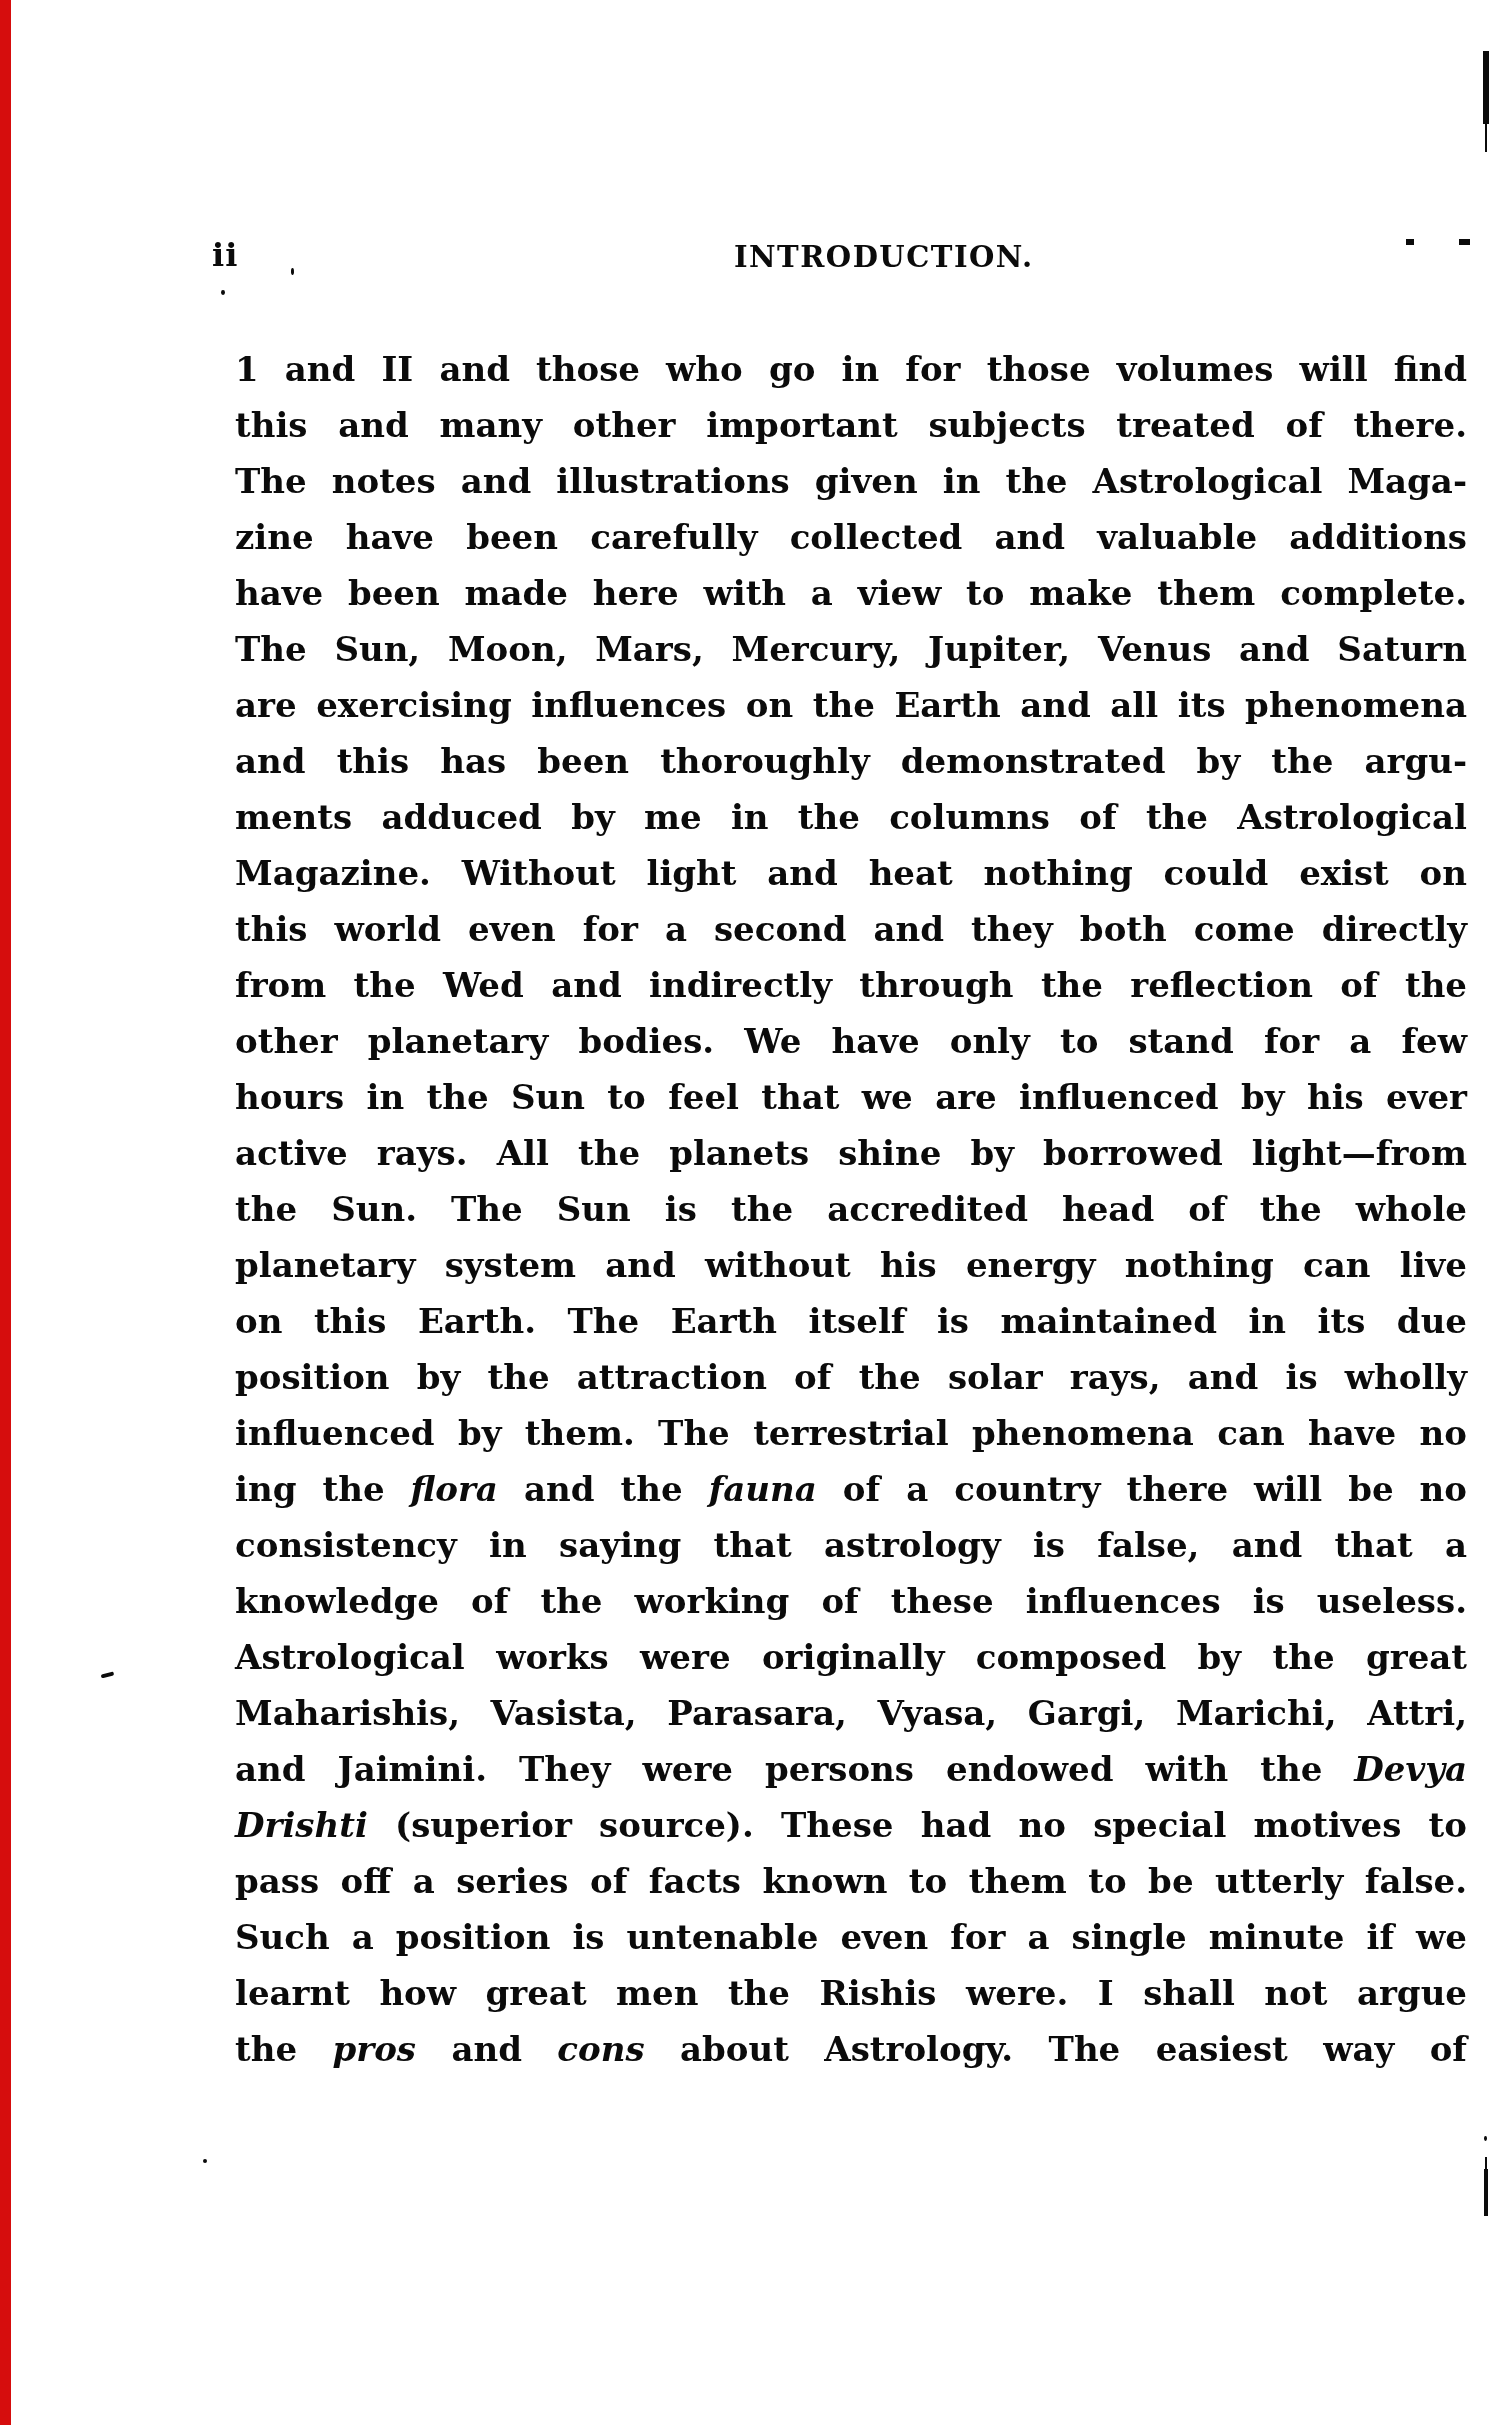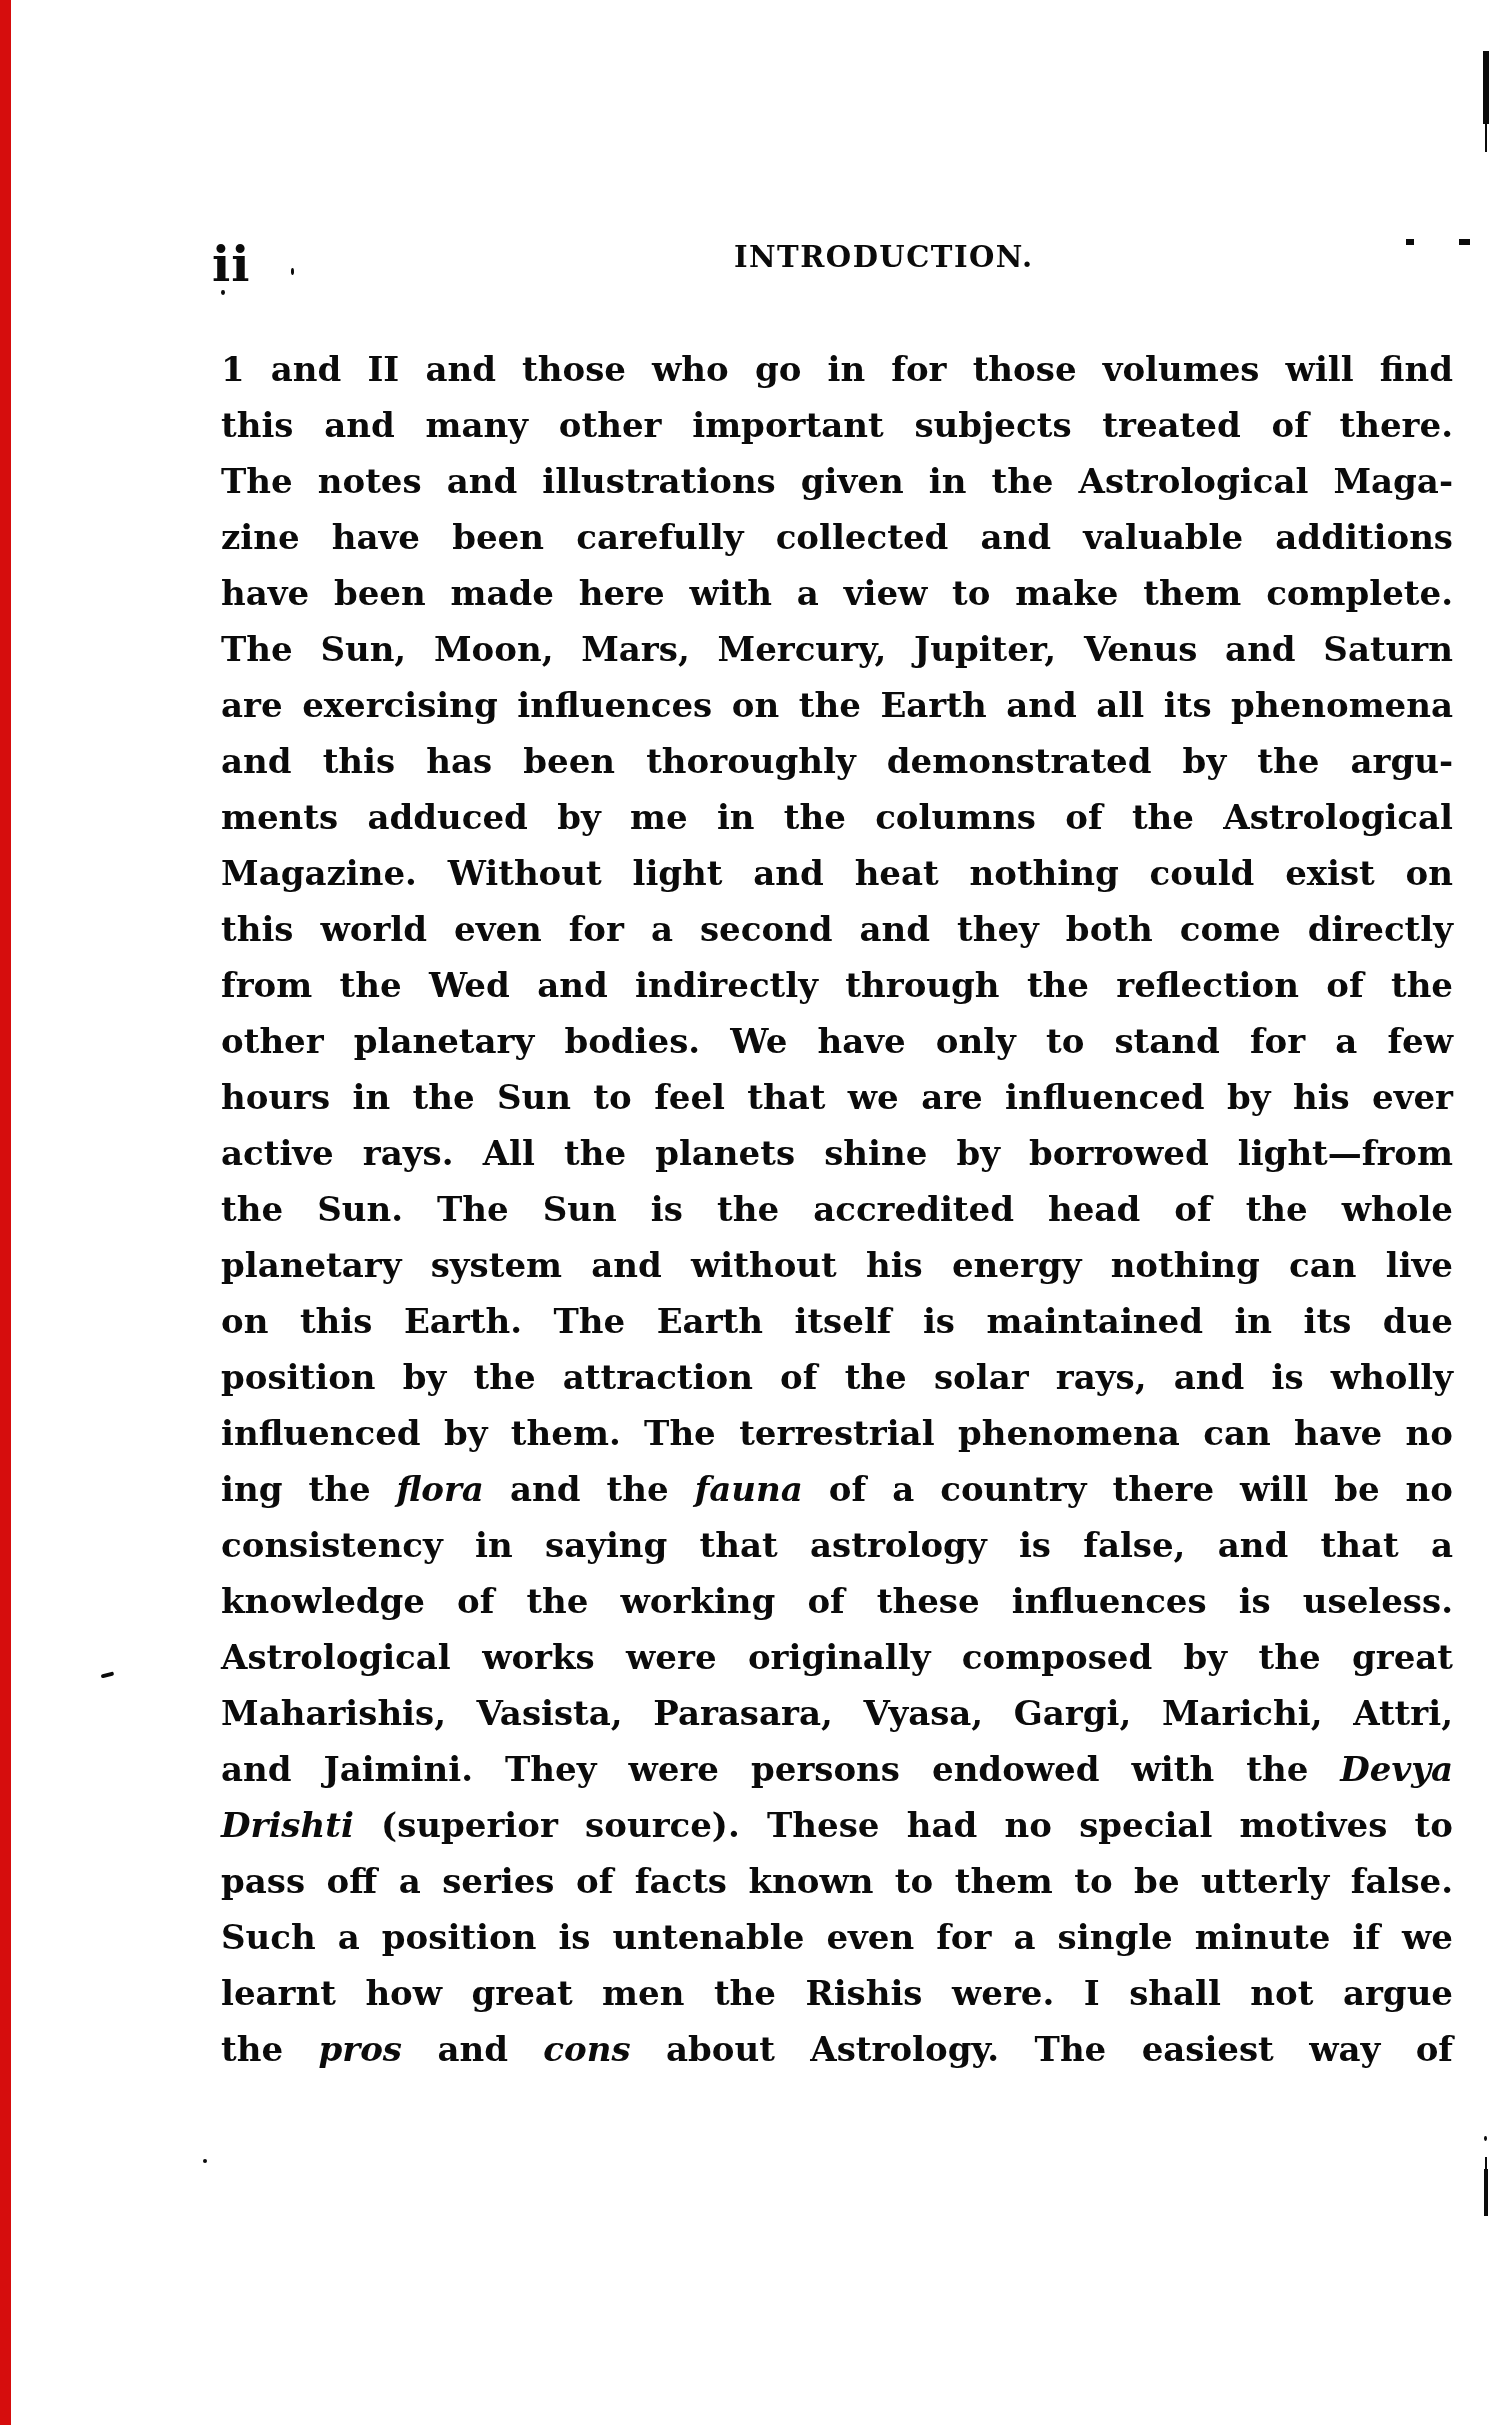--- a/index.html
+++ b/index.html
@@ -6,31 +6,31 @@
   body{
     width:1507px;height:2527px;position:relative;background:#ffffff;
     font-family:"DejaVu Serif","Liberation Serif",serif;overflow:hidden;
   }
   .page{position:absolute;inset:0;background:#ffffff;}
   
   .edge-red{position:absolute;left:0;top:0;width:10.7px;height:2527px;}
   
   .page-num{
     position:absolute;left:212px;top:236px;
-    font-size:48px;font-weight:bold;color:#0b0b0b;letter-spacing:1px;
+    font-size:32px;font-weight:bold;color:#0b0b0b;letter-spacing:1px;
   }
   
   .head-title{
     position:absolute;left:734px;top:239px;
     font-size:30px;font-weight:bold;color:#0b0b0b;letter-spacing:1.5px;
     transform:scaleX(0.97);transform-origin:left top;white-space:nowrap;
   }
   
   .text-block{
-    position:absolute;left:221px;top:341px;width:1232px;
+    position:absolute;left:235px;top:341px;width:1232px;
     color:#0b0b0b;
   }
   .line{
     font-size:34px;font-weight:bold;line-height:56px;height:56px;
     text-align:justify;text-align-last:justify;text-justify:inter-word;
     white-space:normal;overflow:visible;
   }
   .line i{font-weight:600;}
   
   .mark{position:absolute;background:#0b0b0b;}

